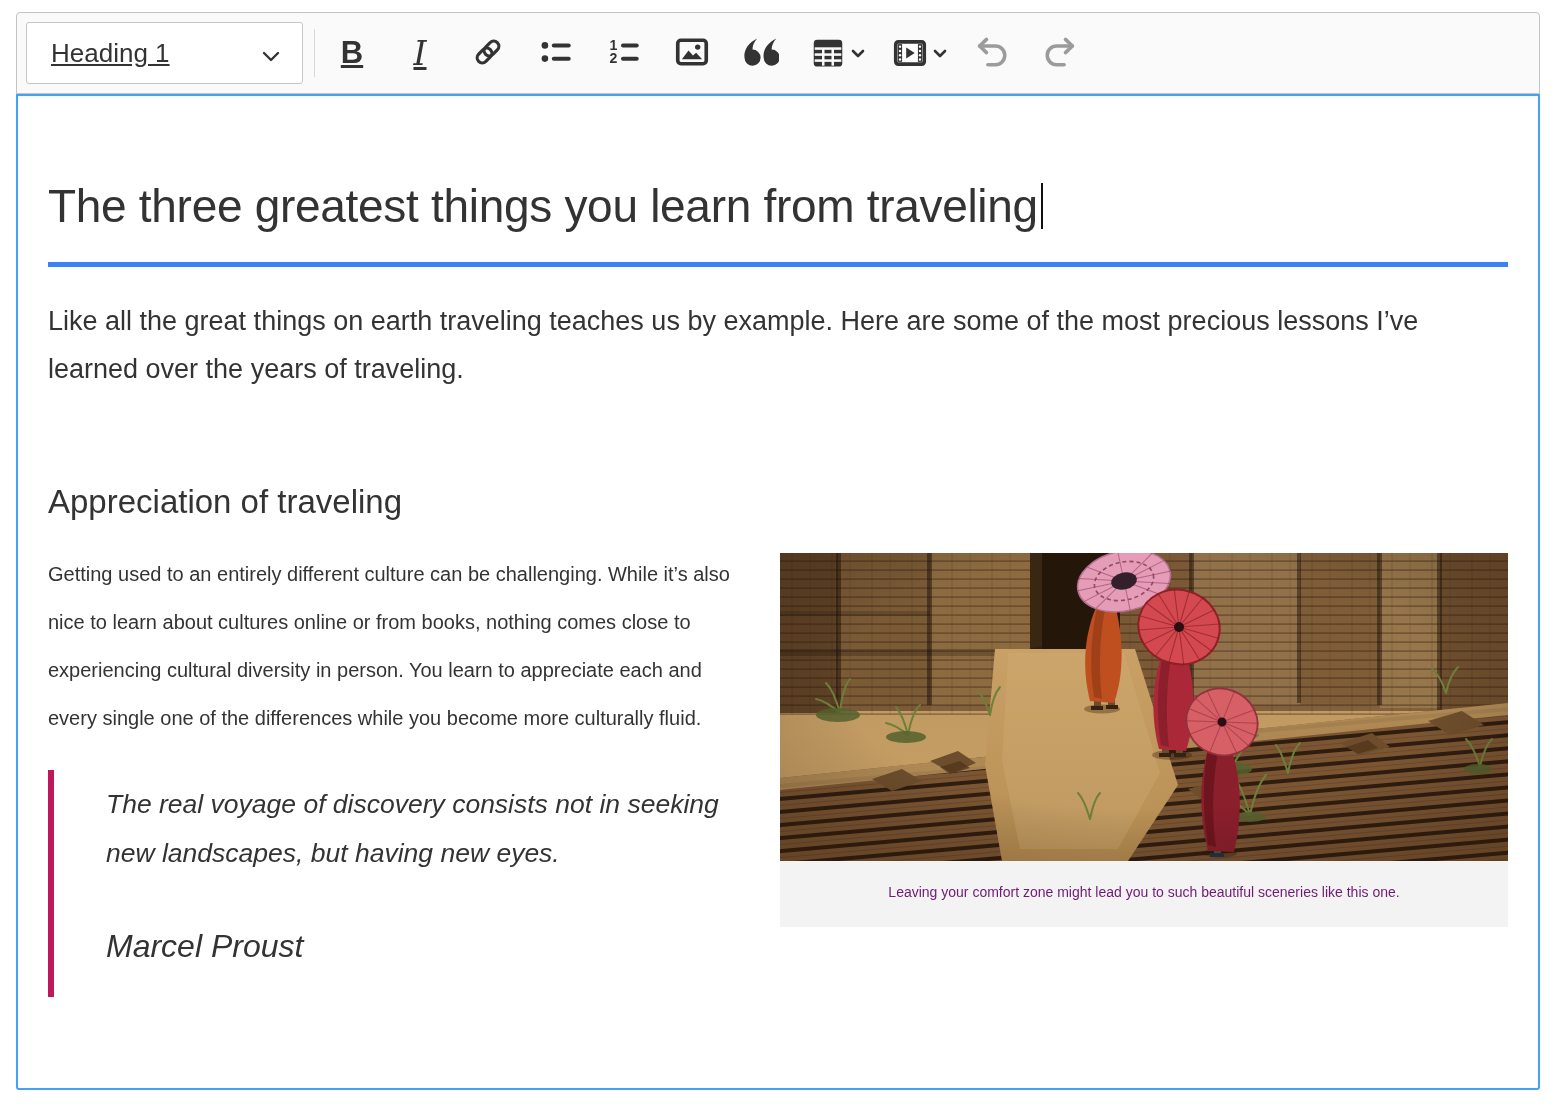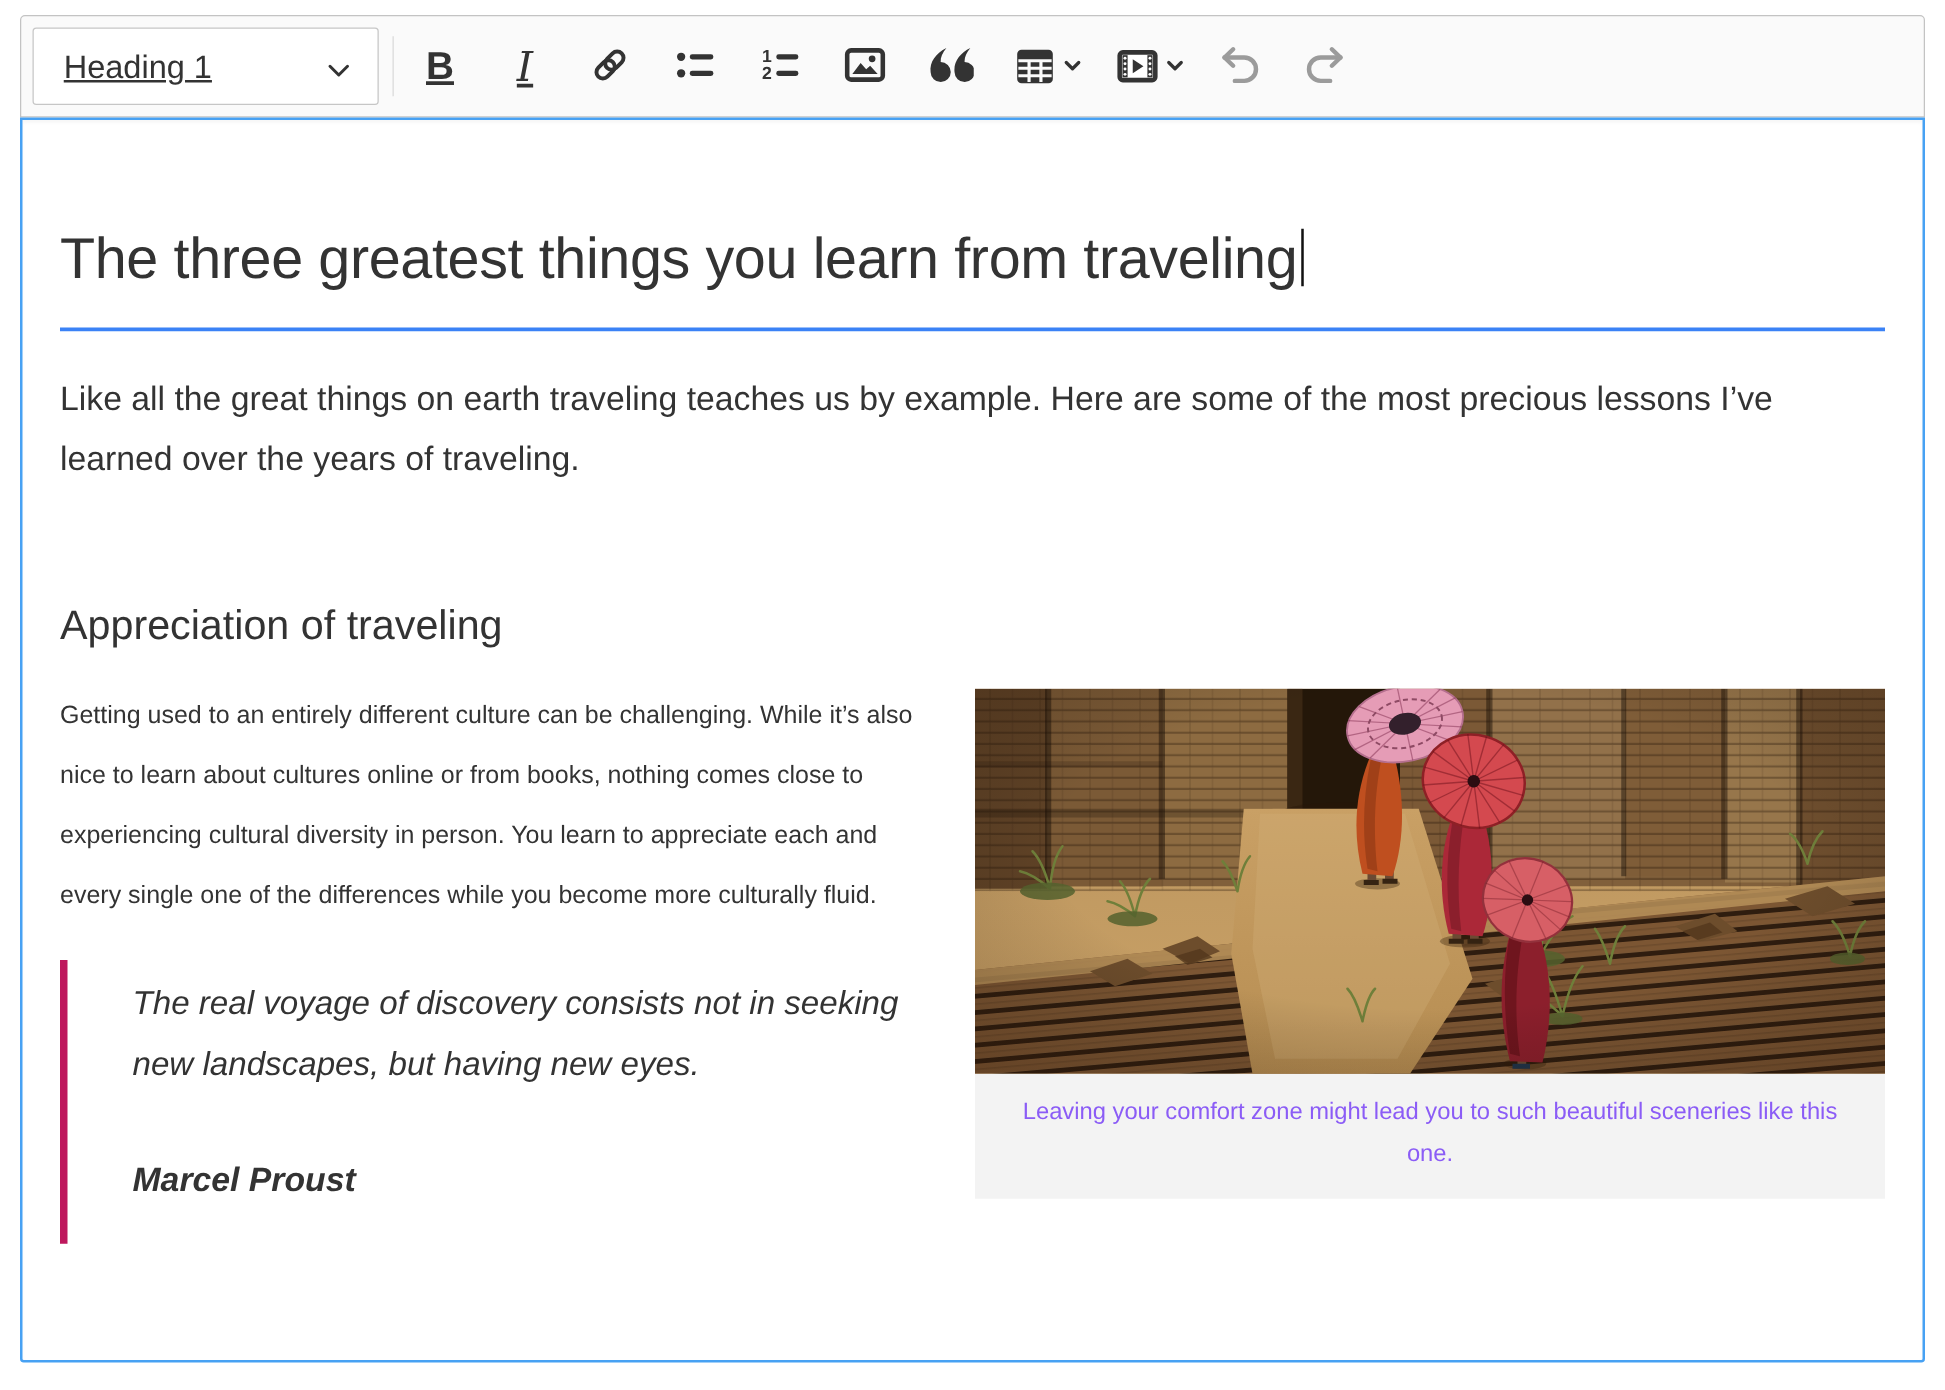--- a/index.html
+++ b/index.html
@@ -9,31 +9,31 @@
   .toolbar{box-sizing:border-box;height:82px;background:#fafafa;border:1px solid #c3c3c3;border-radius:4px 4px 0 0;display:flex;align-items:center;padding:0 9px;text-decoration:underline;}
   .heading-dd{box-sizing:border-box;width:277px;height:62px;background:#fff;border:1px solid #c6c6c6;border-radius:3px;display:flex;align-items:center;justify-content:space-between;padding:0 22px 0 24px;font-size:26px;color:#333;cursor:pointer;}
   .tb-sep{width:1px;height:48px;background:#d9d9d9;margin:0 14px 0 11px;}
   .tb-btn{width:46px;height:46px;display:flex;align-items:center;justify-content:center;margin-right:22px;border-radius:3px;background:transparent;border:none;padding:0;cursor:pointer;}
   .tb-group{display:flex;align-items:center;margin-right:22px;cursor:pointer;}
   .tb-group .ico{width:46px;height:46px;display:flex;align-items:center;justify-content:center;}
   .glyph-b{font-size:31px;font-weight:bold;color:#333;}
   .glyph-i{font-family:"DejaVu Serif",serif;font-style:italic;font-size:33px;color:#333;}
   
   .editable{box-sizing:border-box;border:2px solid #47a1f3;border-top-width:2px;background:#fff;height:996px;padding:0 30px;overflow:hidden;border-radius:0 0 3px 3px;box-shadow:inset 0 2px 3px rgba(0,0,0,.04);}
-  h1.doc-title{font-size:46px;font-weight:400;margin:82px 0 0;padding-bottom:26px;border-bottom:3px solid #3b82f6;line-height:1.25;letter-spacing:-.3px;}
+  h1.doc-title{font-size:46px;font-weight:400;margin:82px 0 0;padding-bottom:26px;border-bottom:5px solid #3b82f6;line-height:1.25;letter-spacing:-.3px;}
   .caret{display:inline-block;width:2px;height:46px;background:#111;vertical-align:-7px;margin-left:3px;}
   p.intro{font-size:27px;line-height:48px;margin:30px 0 0;}
   figure.side-image{float:right;width:728px;margin:72px 0 0 28px;background:#f3f3f3;}
   figure.side-image svg{display:block;}
-  figcaption{padding:14px 20px 18px;font-size:19px;line-height:34px;color:#8b5cf6;text-align:center;}
+  figcaption{padding:14px 20px 18px;font-size:14px;line-height:34px;color:#701a75;text-align:center;}
   h2.sec-h{font-size:33px;font-weight:400;margin:88px 0 0;line-height:1.25;}
   p.body2{font-size:20px;line-height:48px;margin:28px 0 0;}
   blockquote.bq{margin:28px 0 0;border-left:6px solid #be185d;padding:10px 0 34px 52px;font-style:italic;}
   blockquote.bq p.qt{font-size:26.5px;line-height:49px;margin:0;}
-  blockquote.bq p.qa{font-size:27px;line-height:33px;margin:52px 0 0;font-weight:bold;}
+  blockquote.bq p.qa{font-size:32px;line-height:33px;margin:52px 0 0;font-weight:normal;}
 </style>
 </head>
 <body>
 
 <div class="editor">
 
   <div class="toolbar">
     <div class="heading-dd">
       <span>Heading 1</span>
       <span>

